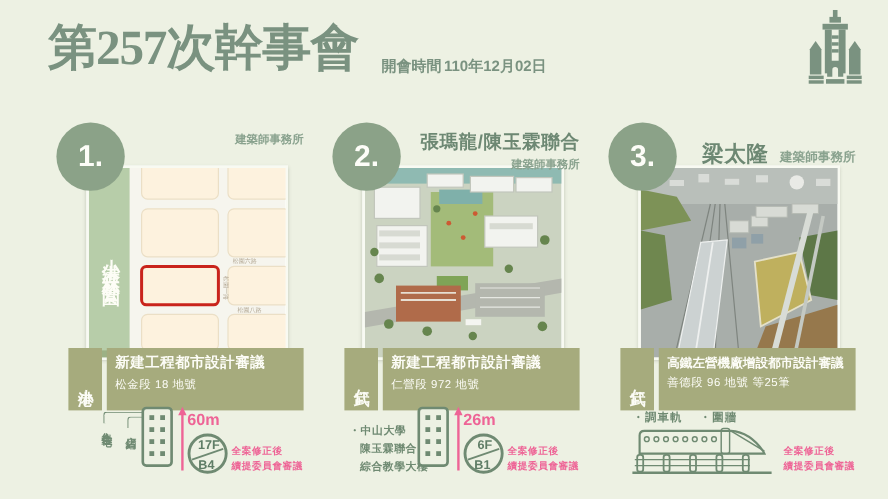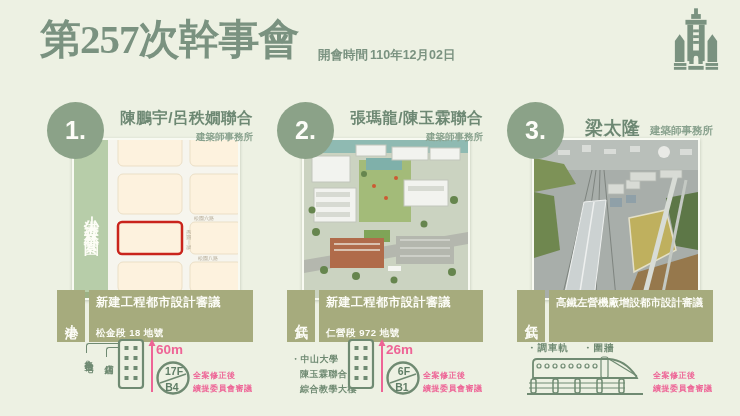--- a/index.html
+++ b/index.html
@@ -47,21 +47,21 @@
   
   .banner{position:absolute;left:2px;top:190px;width:196px;height:52px;display:flex;gap:4px;}
   .district{
     width:28px;background:#a6ab7d;color:#fcfcf6;font-size:13px;font-weight:800;
     writing-mode:vertical-rl;text-orientation:upright;
     display:flex;align-items:center;justify-content:center;letter-spacing:2px;
   }
   .case{flex:1;background:#a6ab7d;color:#fcfcf6;padding:4px 7px 3px;box-sizing:border-box;}
   .case-title{font-size:12px;font-weight:800;letter-spacing:.5px;white-space:nowrap;}
   .case-title.long{font-size:10.5px;letter-spacing:0;margin-top:2px;}
-  .case-lot{font-size:9.5px;font-weight:700;margin-top:16px;letter-spacing:.5px;}
+  .case-lot{font-size:9.5px;font-weight:400;margin-top:3px;letter-spacing:.5px;}
   
   .footer{position:absolute;left:0;top:240px;width:200px;height:76px;}
   .use{
     position:absolute;writing-mode:vertical-rl;text-orientation:upright;
     font-size:9px;font-weight:700;color:#6f8a72;letter-spacing:1px;
   }
   .use::before{
     content:"";position:absolute;top:-10px;left:4px;height:9px;
     border-left:1.5px solid #6f8a72;border-top:1.5px solid #6f8a72;
     border-top-left-radius:3px;
@@ -113,21 +113,20 @@
     <rect x="2" y="57" width="13" height="3"></rect>
       <rect x="35" y="57" width="13" height="3"></rect>
     <rect x="2" y="61" width="13" height="3"></rect>
       <rect x="35" y="61" width="13" height="3"></rect>
     <rect x="17" y="60" width="16" height="4"></rect>
   </svg>
 
   <div class="panel p1">
     <div class="num-circle">1.</div>
     <div class="firm-block">
-      <div class="firm">陳鵬宇/呂秩嫺聯合</div>
       <div class="firm-suffix">建築師事務所</div>
     </div>
     <div class="photo">
       <svg width="164" height="158" viewBox="0 0 164 158">
         <rect x="0" y="0" width="164" height="158" fill="#f6f5ee"></rect>
         <rect x="0" y="0" width="34" height="158" fill="#b7cda9"></rect>
         <g fill="#fdf2de" stroke="#ebdfc6" stroke-width="1">
           <rect x="44" y="-8" width="64" height="34" rx="5"></rect>
           <rect x="116" y="-8" width="52" height="34" rx="5"></rect>
           <rect x="44" y="34" width="64" height="40" rx="5"></rect>
@@ -328,20 +327,21 @@
         <polygon points="132,58 164,52 164,110 142,106" fill="#5d7747"></polygon>
         <polygon points="104,132 164,114 164,158 94,158" fill="#96784c"></polygon>
         <polyline points="142,34 110,158" fill="none" stroke="#d8dcd6" stroke-width="5"></polyline>
         <polyline points="152,40 128,158" fill="none" stroke="#c4c9c3" stroke-width="3"></polyline>
       </svg>
     </div>
     <div class="banner">
       <div class="district">仁武</div>
       <div class="case">
         <div class="case-title long">高鐵左營機廠增設都市設計審議</div>
+        <div class="case-lot">善德段 96 地號 等25筆</div>
       </div>
     </div>
     <div class="footer">
       <div class="features">
         <span>・調車軌</span>
         <span>・圍牆</span>
       </div>
       <svg class="train" width="120" height="42" viewBox="0 0 120 42">
         <g fill="#edf1e3" stroke="#6f8a72" stroke-width="1.8">
           <path d="M8,24 V9 Q8,5 12,5 H84 Q100,6 111,22 L112,24 Z"></path>

